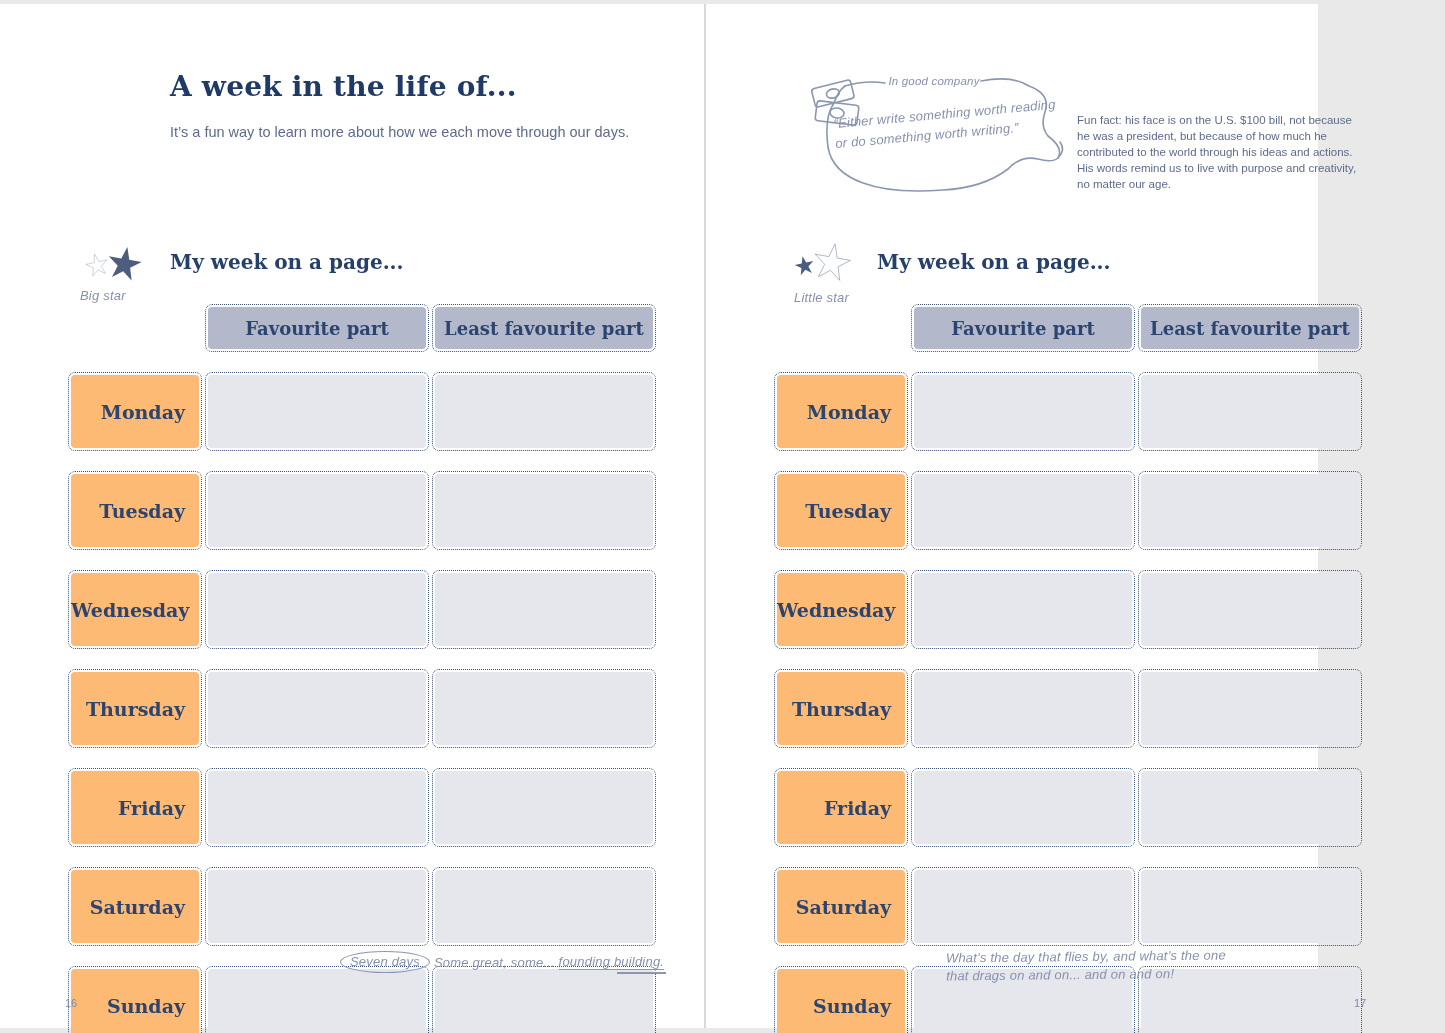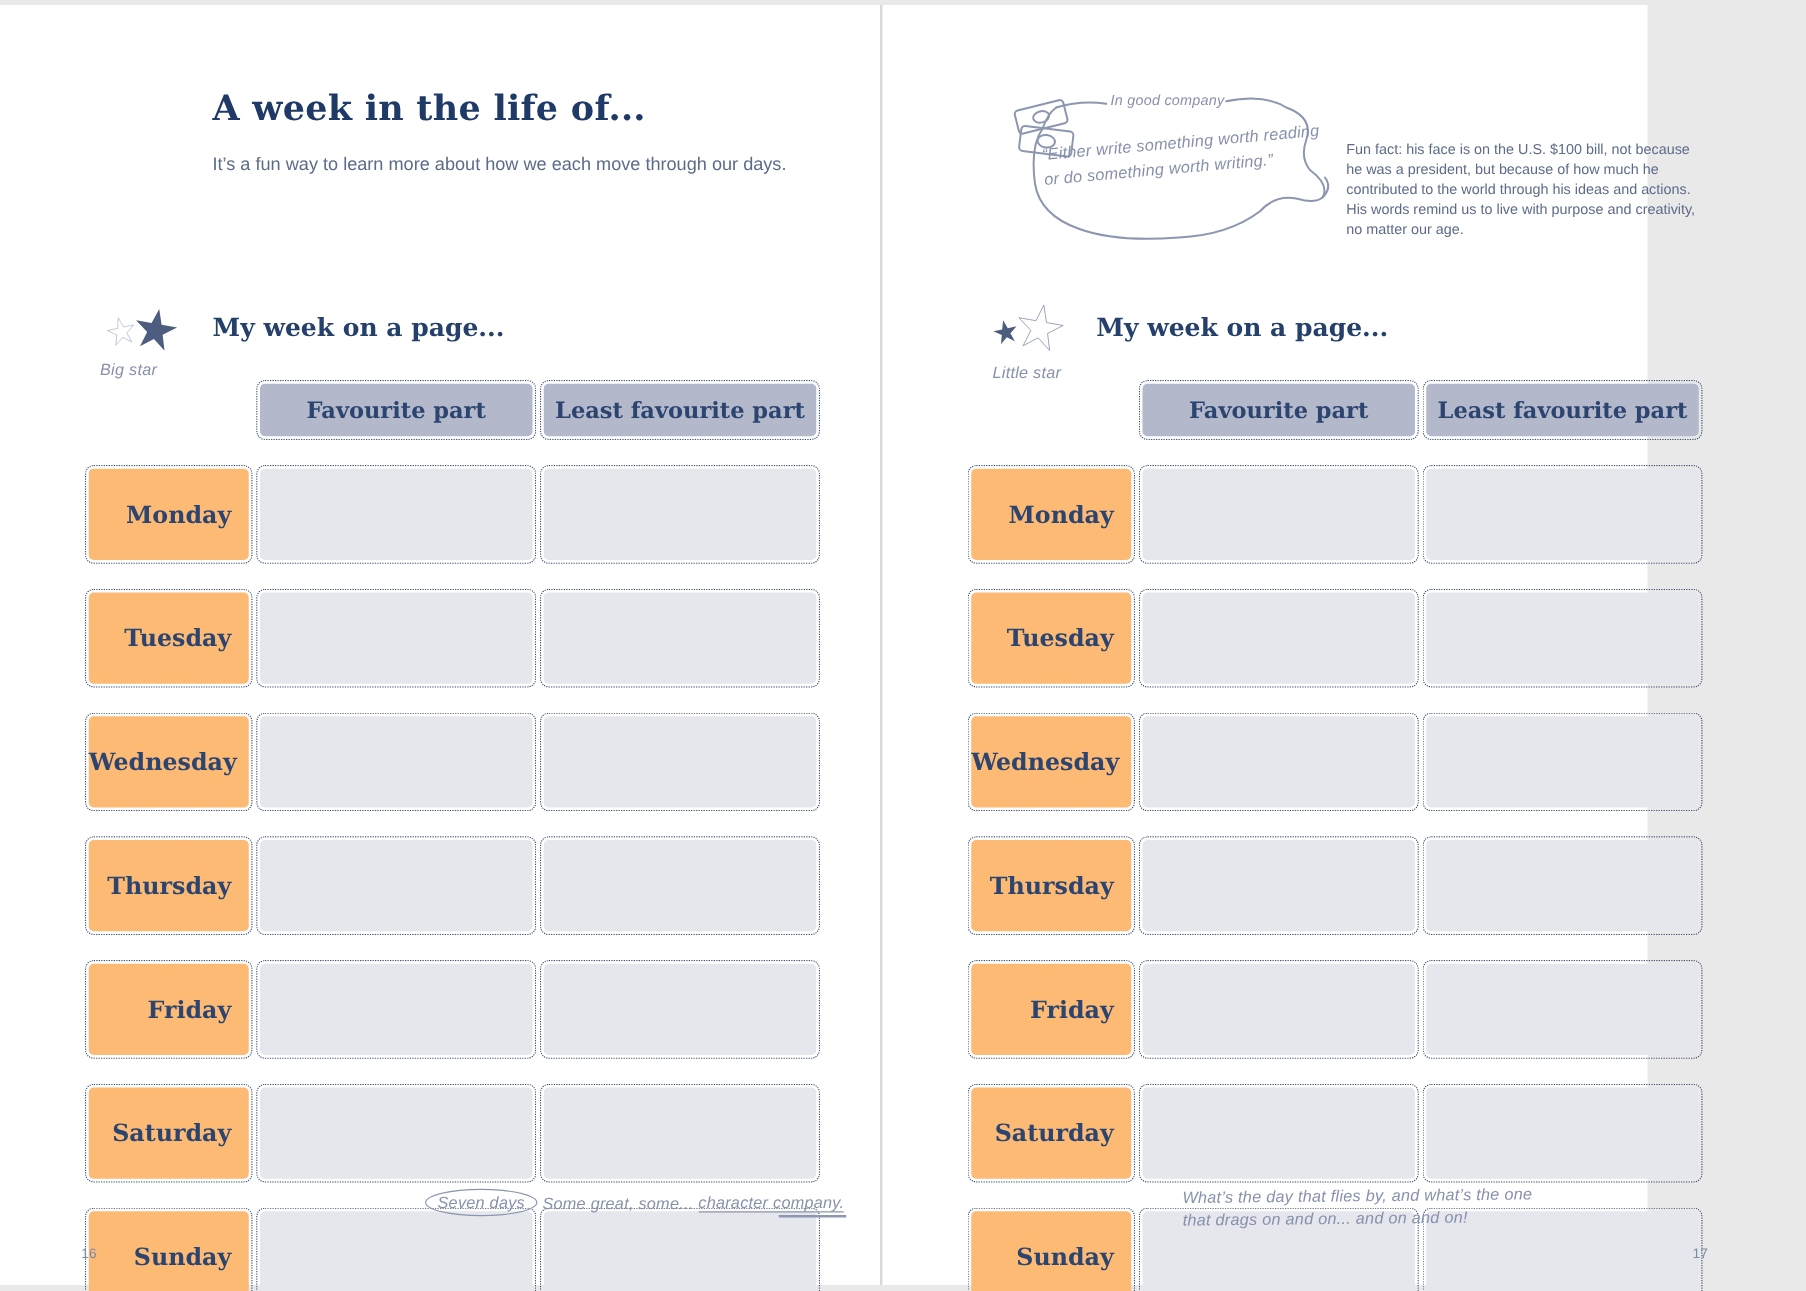--- a/index.html
+++ b/index.html
@@ -140,21 +140,21 @@
       <div class="cell day">
           <span>Sunday</span>
         </div>
       <div class="cell entry"></div>
       <div class="cell entry"></div>
     </div>
 
     <div class="footer-note-left hand">
       <span class="circled">Seven days</span>
       <span>Some great, some...</span>&nbsp;
-      <span class="underlined">character company.</span>
+      <span class="underlined">founding building.</span>
     </div>
 
     <div class="page-num" style="left:65px;">16</div>
   </div>
 
   <div class="page-divider"></div>
 
   <div class="page page-right">
 
     <div class="bubble-wrap">

